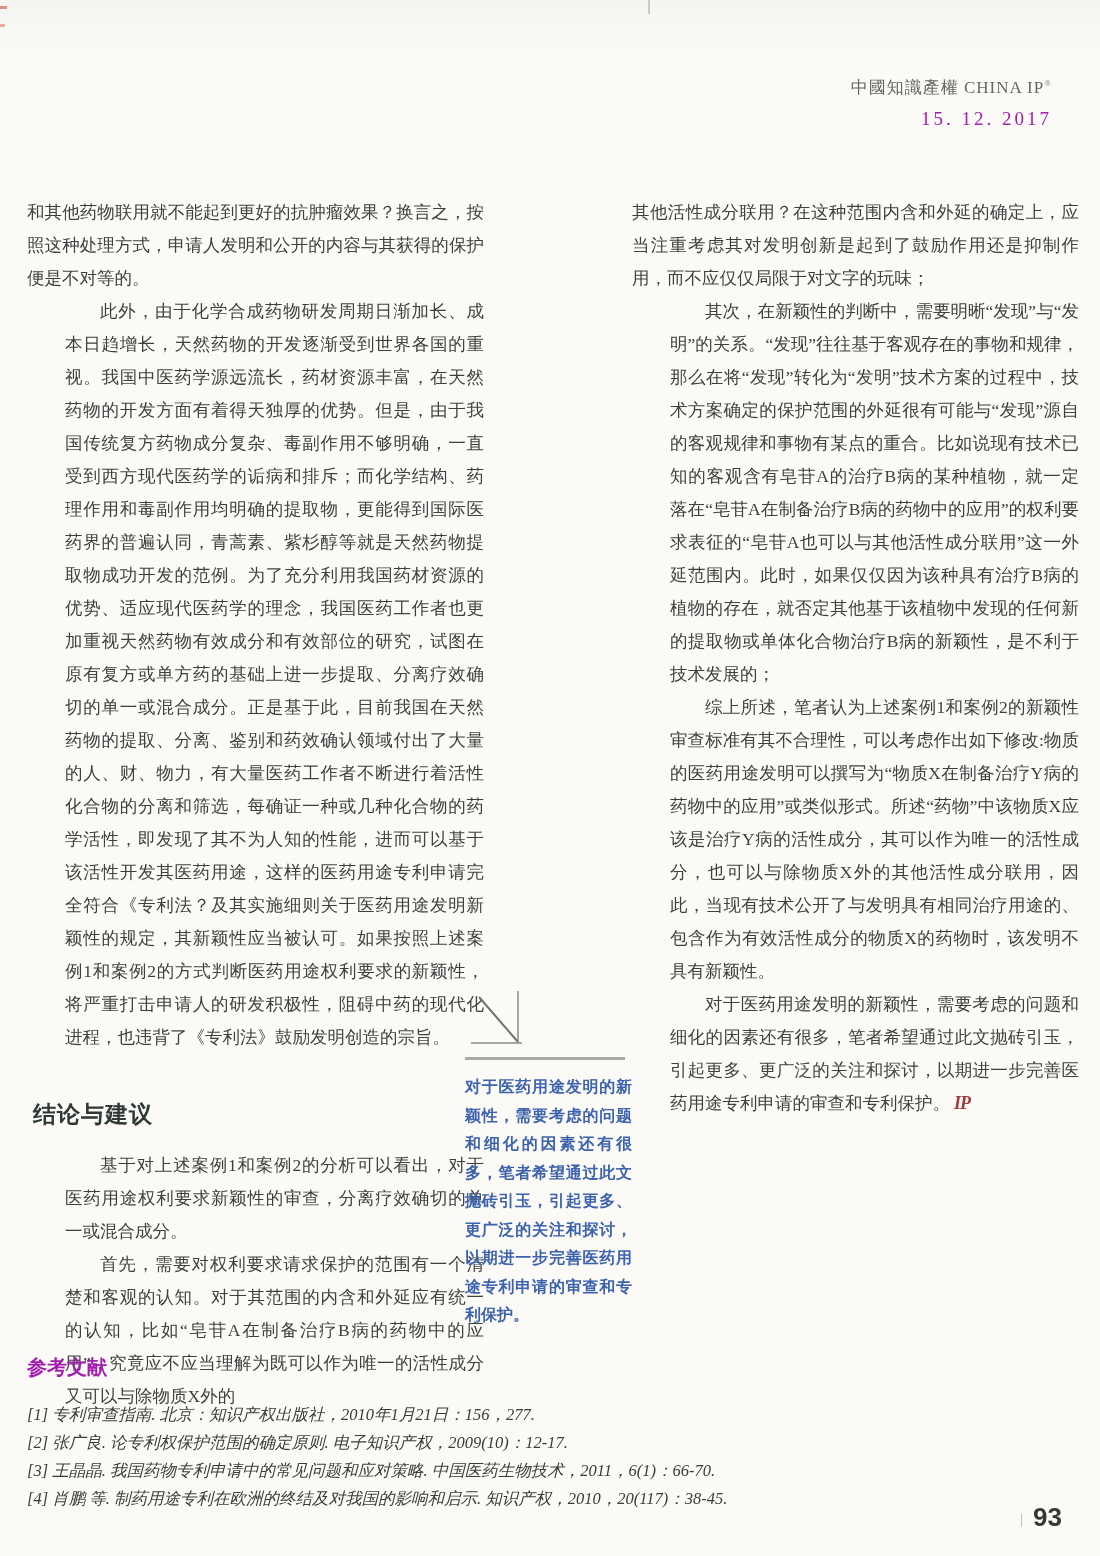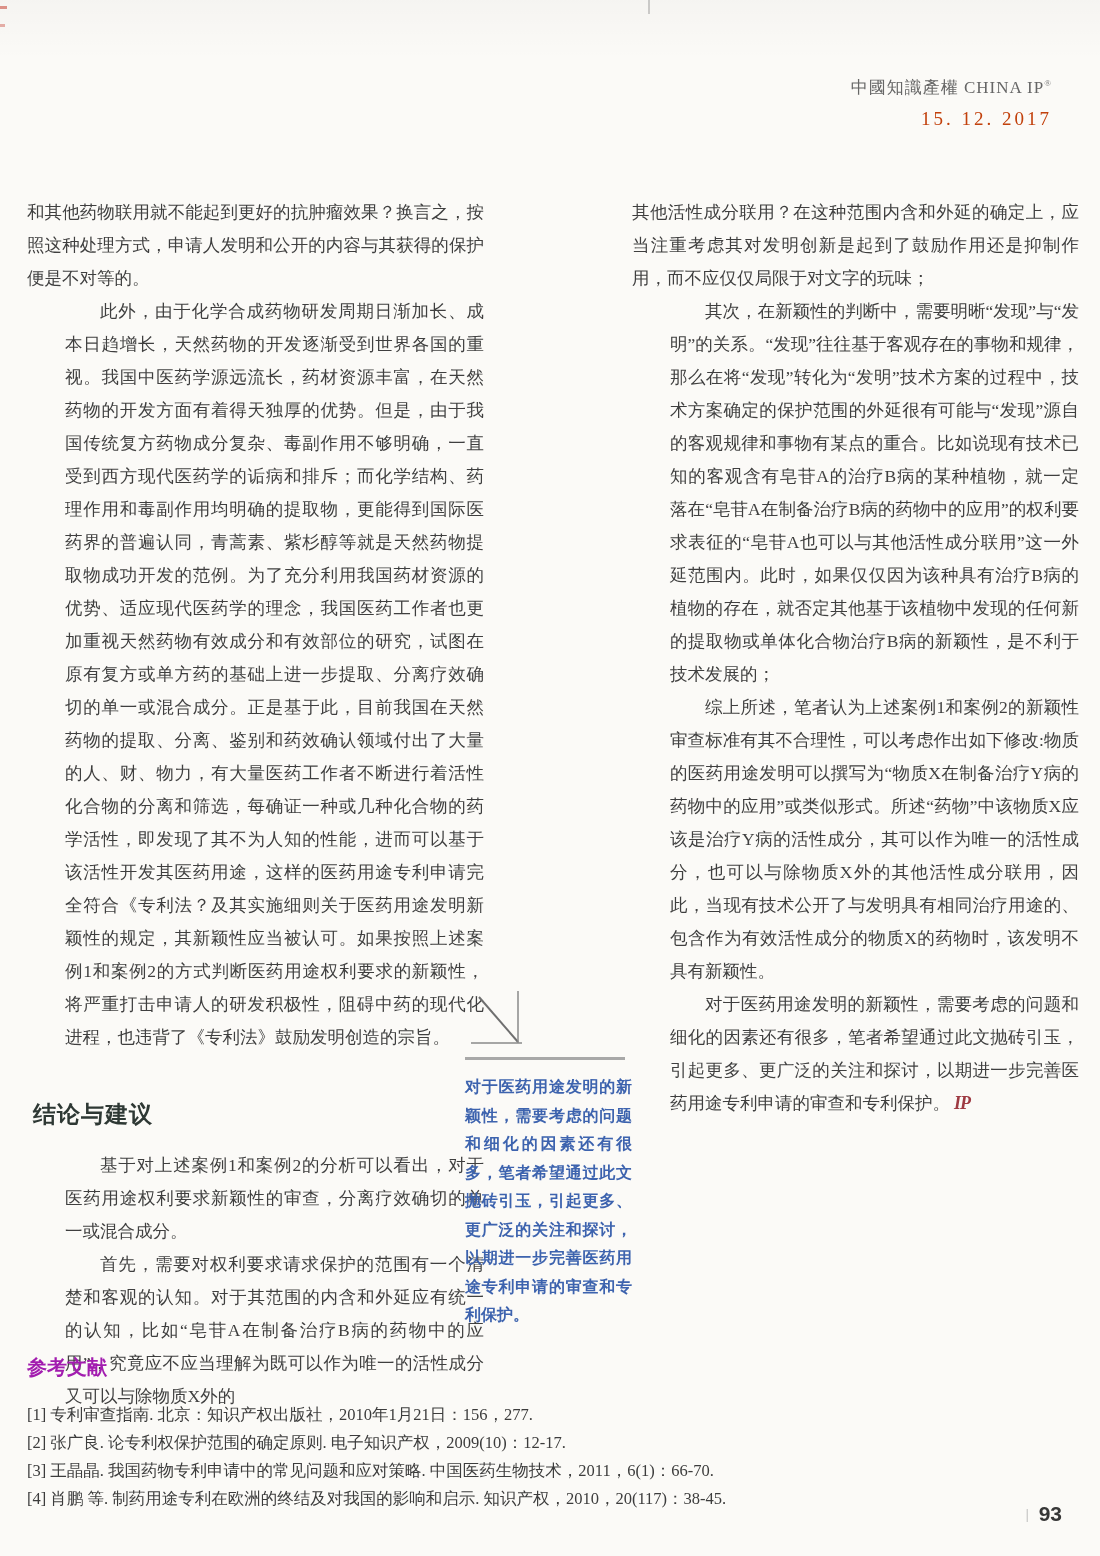--- a/index.html
+++ b/index.html
@@ -9,21 +9,21 @@
     font-family:"Liberation Serif","DejaVu Serif",serif;color:#3f3f3f;
   }
   .page::before{
     content:"";position:absolute;left:0;top:0;right:0;height:60px;
     background:linear-gradient(to bottom,rgba(0,0,0,0.025),rgba(0,0,0,0));
     pointer-events:none;
   }
   .header{position:absolute;top:76px;right:48px;text-align:right;}
   .brand{font-size:17px;color:#666;letter-spacing:1px;text-align:right;}
   .brand sup{font-size:9px;color:#777;}
-  .date{margin-top:9px;font-size:19px;color:#c2410c;letter-spacing:3px;}
+  .date{margin-top:9px;font-size:19px;color:#a21caf;letter-spacing:3px;}
 
   .col{position:absolute;top:196px;text-align:justify;font-size:17.5px;line-height:33px;}
   .col.left{left:27px;width:457px;}
   .col.right{left:632px;width:447px;}
   .col p{margin:0;}
   .col p.ind{text-indent:2em;margin-left:38px;}
   h2.section{
     font-family:"Liberation Sans","DejaVu Sans",sans-serif;
     font-size:23px;color:#2e3834;margin:44px 0 18px 6px;letter-spacing:1px;
   }
@@ -39,26 +39,26 @@
     color:#9e3a42;font-weight:bold;font-style:italic;font-size:18px;
     margin-left:4px;letter-spacing:-1px;
     font-family:"Liberation Serif","DejaVu Serif",serif;
   }
 
   .refs{position:absolute;left:27px;top:1354px;width:1020px;}
   .refs h3{
     font-family:"Liberation Sans","DejaVu Sans",sans-serif;
     font-size:20px;color:#a21caf;margin:0 0 20px 0;
   }
-  .ref-item{font-size:16.5px;line-height:28px;color:#3c3c3c;}
+  .ref-item{font-size:16.5px;line-height:28px;color:#3c3c3c;font-style:italic;}
 
   .pagenum{position:absolute;right:38px;top:1502px;}
   .pagenum .bar{color:#aaa;font-size:14px;margin-right:10px;vertical-align:2px;}
   .pagenum .num{
-    font-size:21px;font-weight:bold;color:#373737;
+    font-size:26px;font-weight:bold;color:#373737;
     font-family:"Liberation Sans","DejaVu Sans",sans-serif;
   }
 
   
   .mark-red1{position:absolute;left:0;top:6px;width:7px;height:3px;background:rgba(198,62,50,.55);}
   .mark-red2{position:absolute;left:0;top:24px;width:5px;height:3px;background:rgba(198,62,50,.4);}
   .mark-top{position:absolute;left:648px;top:0;width:2px;height:14px;background:rgba(120,120,120,.35);}
 </style>
 </head>
 <body>

